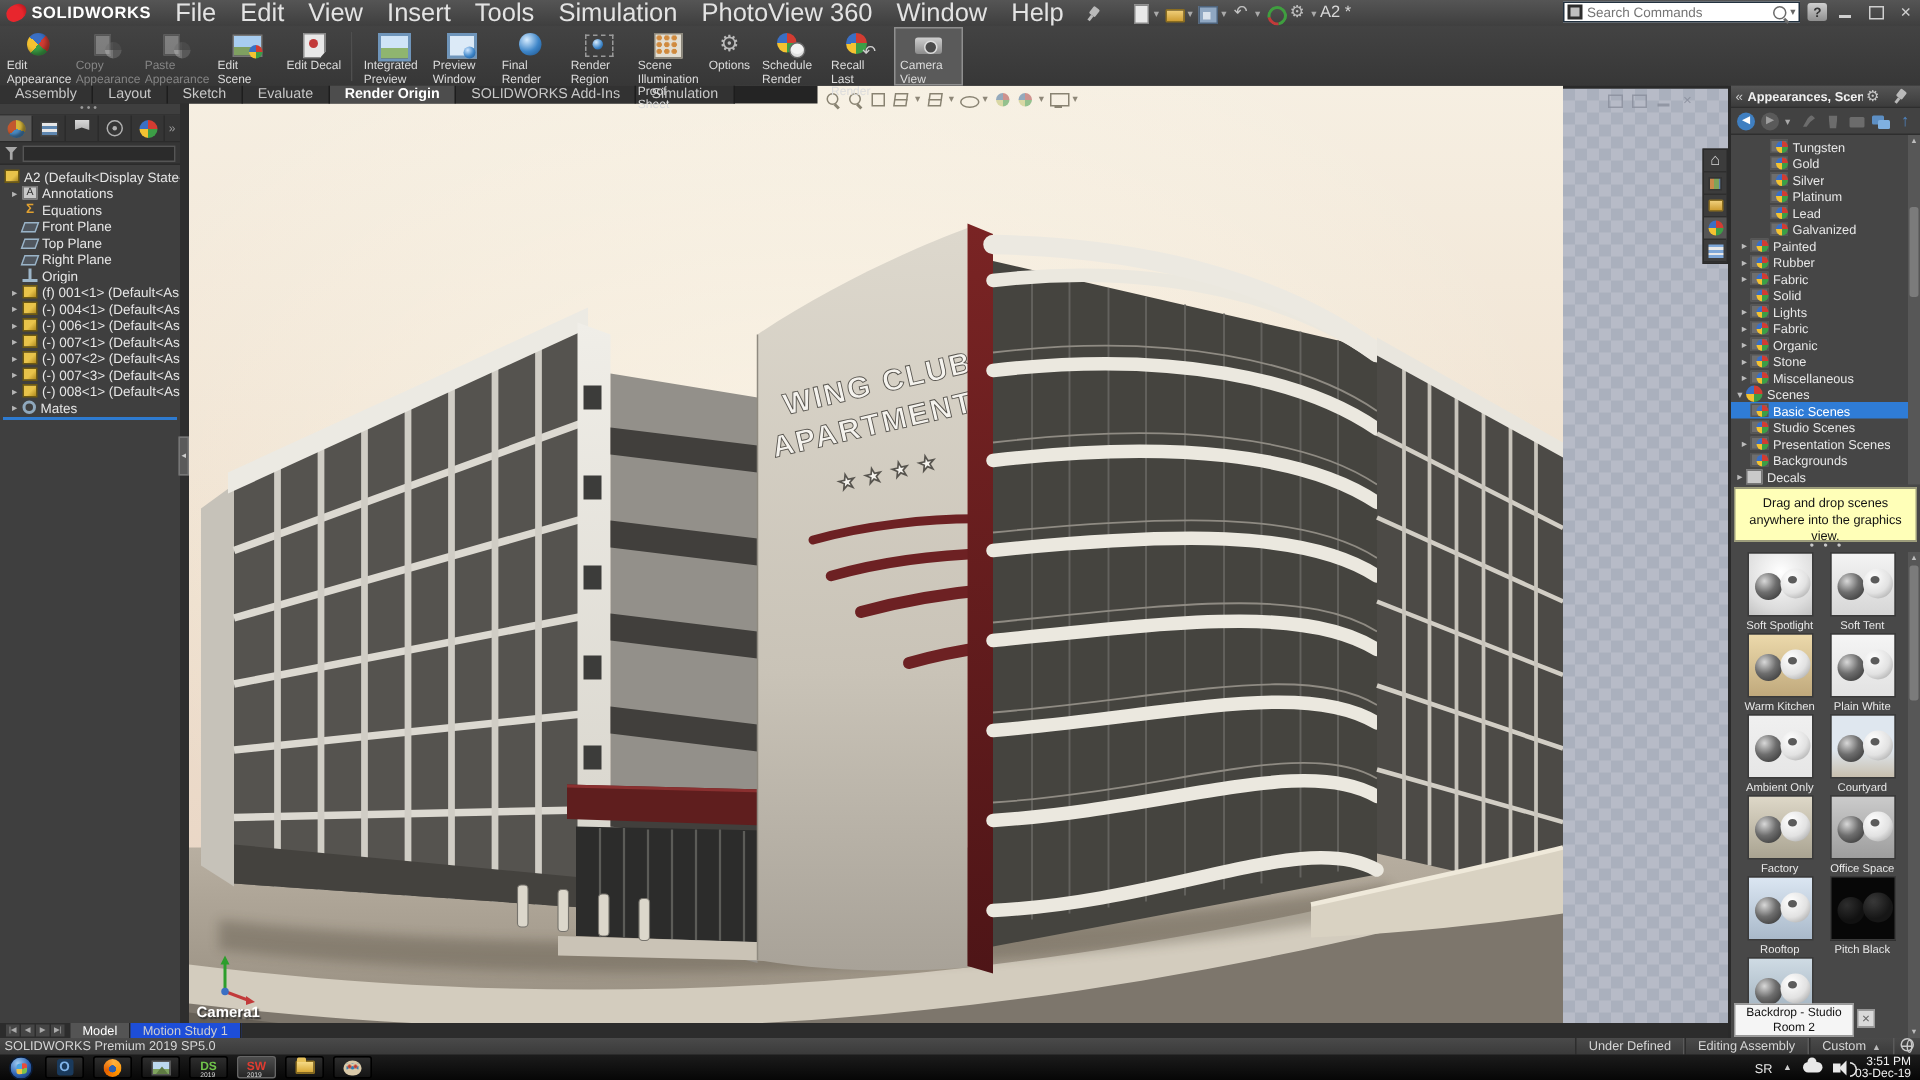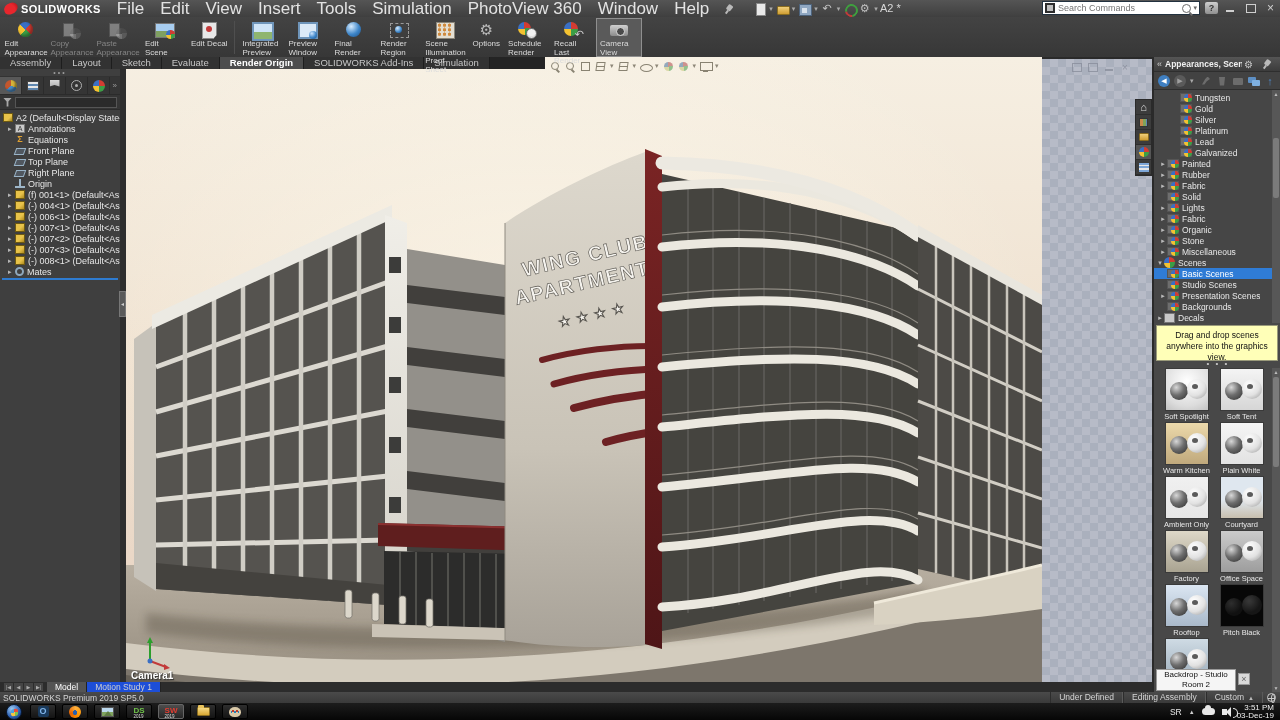--- a/index.html
+++ b/index.html
@@ -206,21 +206,21 @@
 .bg5{background:linear-gradient(#dfe7ef 55%,#c8bfae)}
 .bg6{background:linear-gradient(#ded8c8,#a9a391)}
 .bg7{background:linear-gradient(#cbcbcb,#9d9d9d)}
 .bg8{background:linear-gradient(#dbe6f2,#a9b9ca)}
 .bg9{background:#070707}
 .bg10{background:linear-gradient(#cfdbe4,#9cadbb)}
 #tipbox{position:absolute;left:2px;top:612px;width:80px;height:22px;background:#f5f5f5;border:1px solid #999;color:#111;font-size:8px;line-height:10px;text-align:center;z-index:3}
 #tipbox-x{position:absolute;left:84px;top:616px;width:12px;height:12px;background:#d9d9d9;border:1px solid #999;color:#666;font-size:9px;line-height:10px;text-align:center;z-index:3}
 
 
-#statusbar{position:absolute;left:0;top:692px;width:1280px;height:11px;background:linear-gradient(#4a4a4a,#3a3a3a);z-index:8;display:flex;align-items:center}
+#statusbar{position:absolute;left:0;top:692px;width:1280px;height:11px;background:linear-gradient(#4a4a4a,#3a3a3a);z-index:8;display:flex;}
 #sb-left{color:#d5d5d5;font-size:8.5px;padding-left:3px;flex:1}
 .sb-cell{color:#d5d5d5;font-size:8.5px;padding:0 8px;border-left:1px solid #2d2d2d;border-right:1px solid #5a5a5a;line-height:11px;white-space:nowrap}
 .sb-caret{font-size:6px;color:#bbb;margin-left:4px}
 .globe{width:9px;height:9px;border:1px solid #c9c9c9;border-radius:50%;position:relative;margin:0 4px}
 .globe::before{content:"";position:absolute;left:0;top:3.5px;width:7px;height:1px;background:#c9c9c9}
 .globe::after{content:"";position:absolute;left:2.5px;top:0;width:2px;height:7px;border:1px solid #c9c9c9;border-radius:50%}
 
 
 #taskbar{position:absolute;left:0;top:703px;width:1280px;height:17px;background:linear-gradient(#1c1c1c,#060606);z-index:9;display:flex;align-items:center}
 #start-orb{width:16px;height:16px;border-radius:50%;margin:0 8px 0 6px;background:radial-gradient(circle at 35% 28%,#9ecbf2,#2f64b5 55%,#0e2a57);position:relative;border:1px solid #0a1a33}

